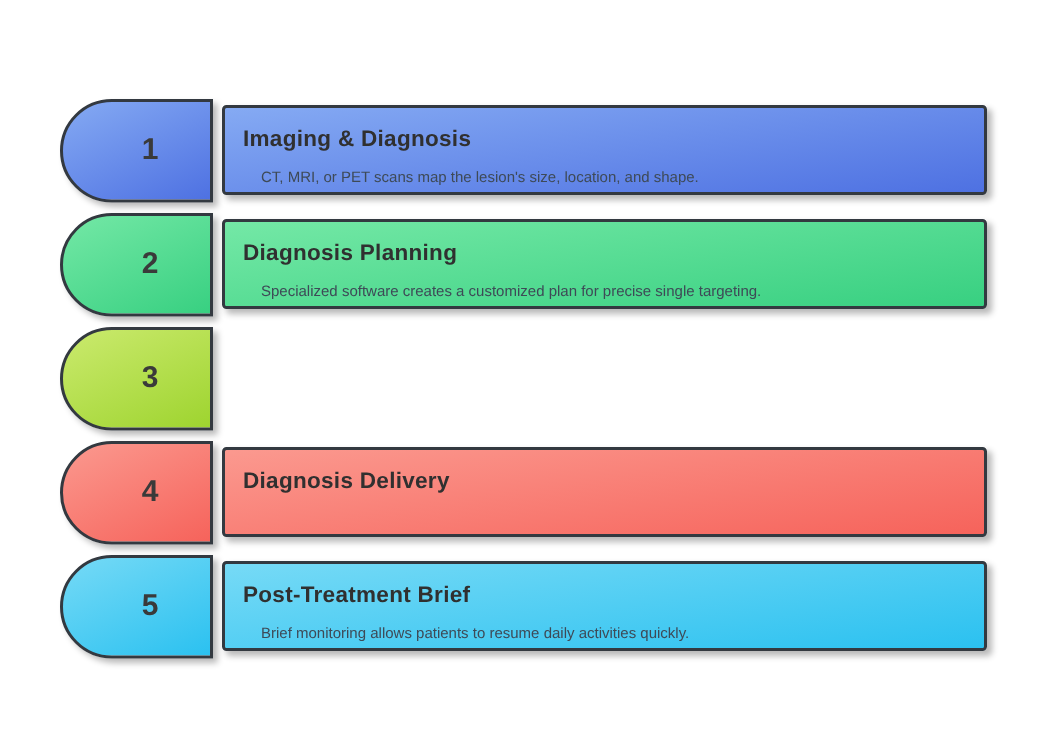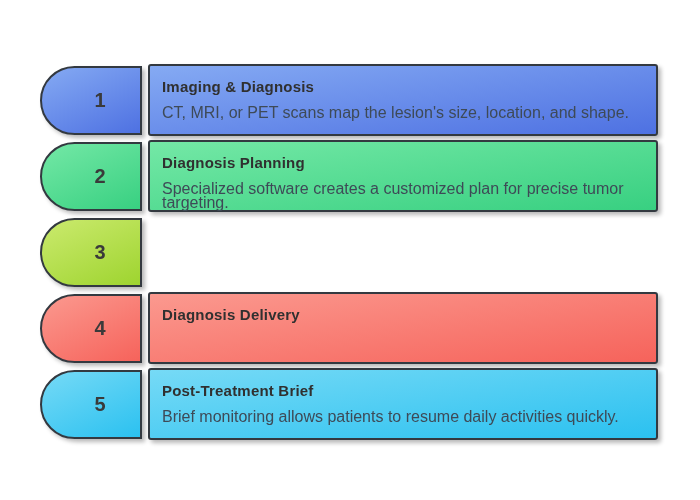--- a/index.html
+++ b/index.html
@@ -42,40 +42,41 @@
     flex: none;
   }
   .badge .num {
     font-size: 20px;
     font-weight: bold;
     color: var(--number-color, #3a3a3a);
   }
   .card {
     box-sizing: border-box;
     width: 510px;
-    height: 72px;
+    height: 60px;
     border: 2px solid var(--border-color, #333940);
     border-radius: 3px;
     background: linear-gradient(172deg, var(--c-light), var(--c-dark));
     box-shadow: 3px 3px 4px rgba(0,0,0,0.28);
     padding: 12px 14px 0 12px;
     flex: none;
   }
   .card .title {
     font-size: 15px;
     font-weight: bold;
     line-height: 18px;
     color: var(--title-color, #303030);
     letter-spacing: 0.2px;
   }
   .card .desc {
     margin-top: 10px;
-    font-size: 16px;
+    font-size: 10px;
     line-height: 14px;
     color: var(--desc-color, #3e4a57);
+    margin-left: 12px;
   }
 </style>
 </head>
 <body style="background: rgb(255, 255, 255);">
 
 <div class="canvas">
   <div class="steps">
 
     <div class="row" style="--c-light: #85aaf3; --c-dark: #4e71e2;">
       <div class="badge">
@@ -86,21 +87,21 @@
         <div class="desc">CT, MRI, or PET scans map the lesion's size, location, and shape.</div>
       </div>
     </div>
 
     <div class="row" style="--c-light: #74e8a6; --c-dark: #38d081;">
       <div class="badge">
         <span class="num">2</span>
       </div>
       <div class="card">
         <div class="title">Diagnosis Planning</div>
-        <div class="desc">Specialized software creates a customized plan for precise tumor targeting.</div>
+        <div class="desc">Specialized software creates a customized plan for precise single targeting.</div>
       </div>
     </div>
 
     <div class="row" style="--c-light: #cbea6e; --c-dark: #9ed42f;">
       <div class="badge">
         <span class="num">3</span>
       </div>
     </div>
 
     <div class="row" style="--c-light: #fb998f; --c-dark: #f6635b;">

